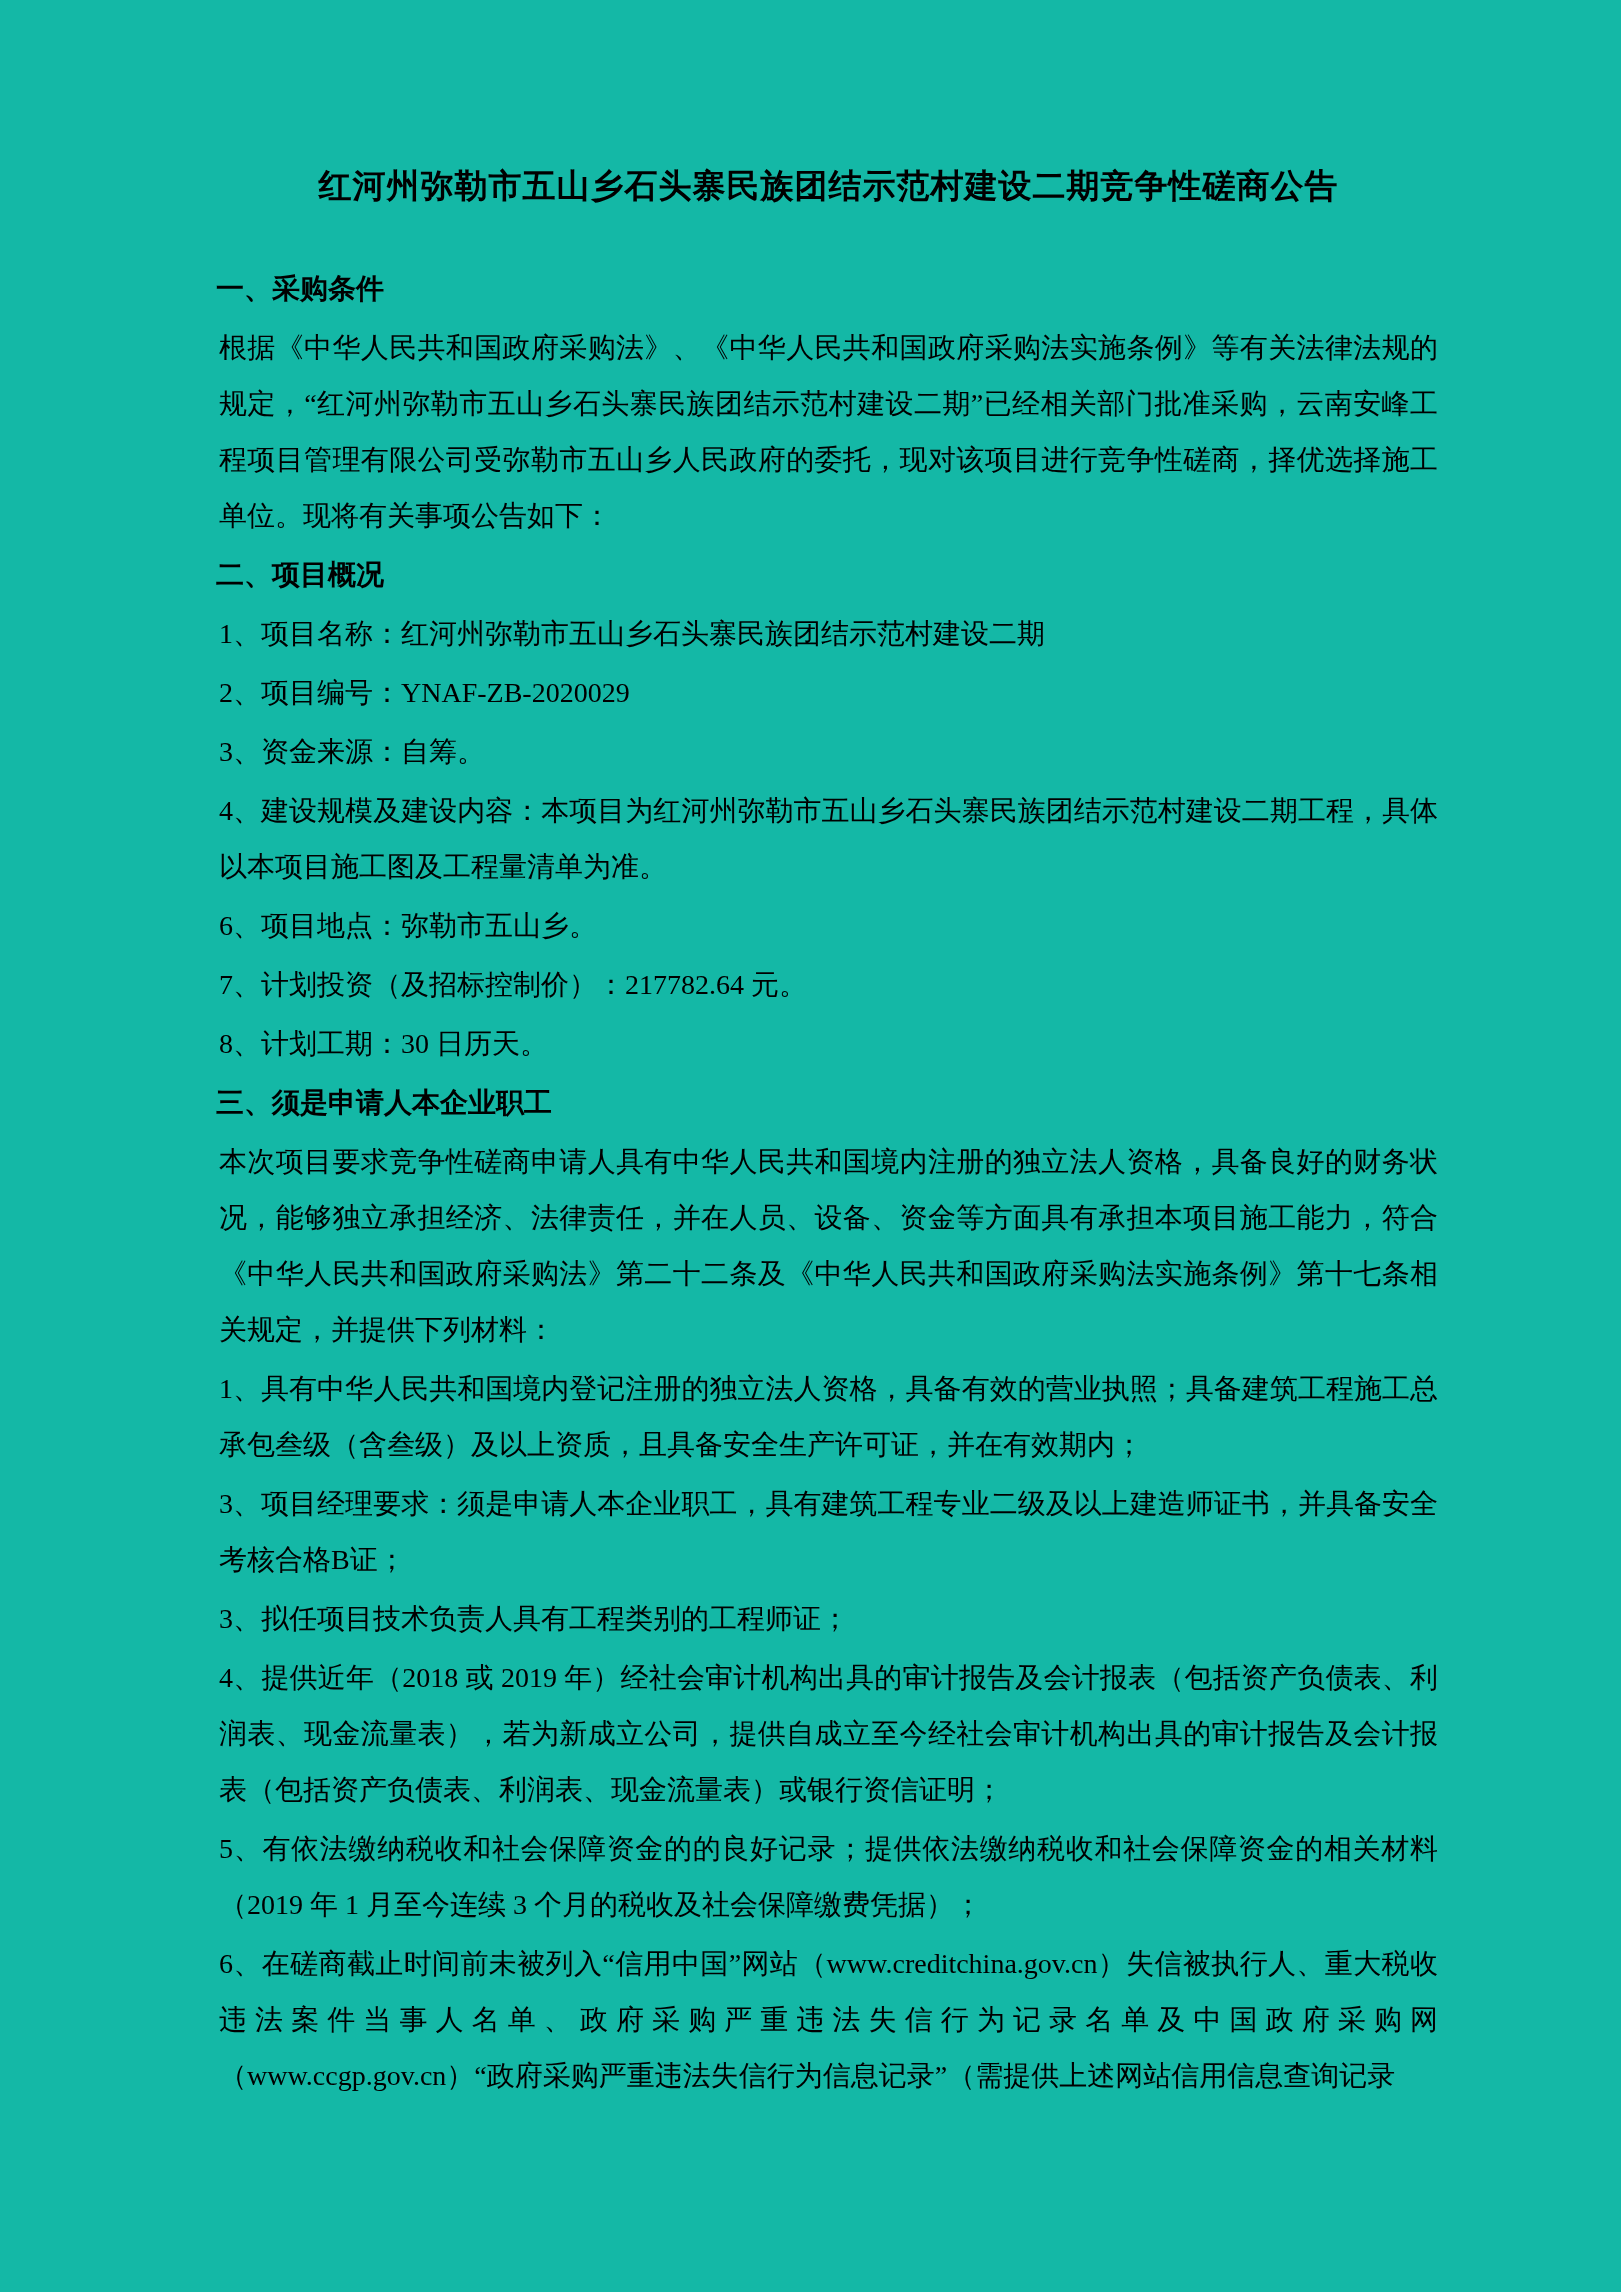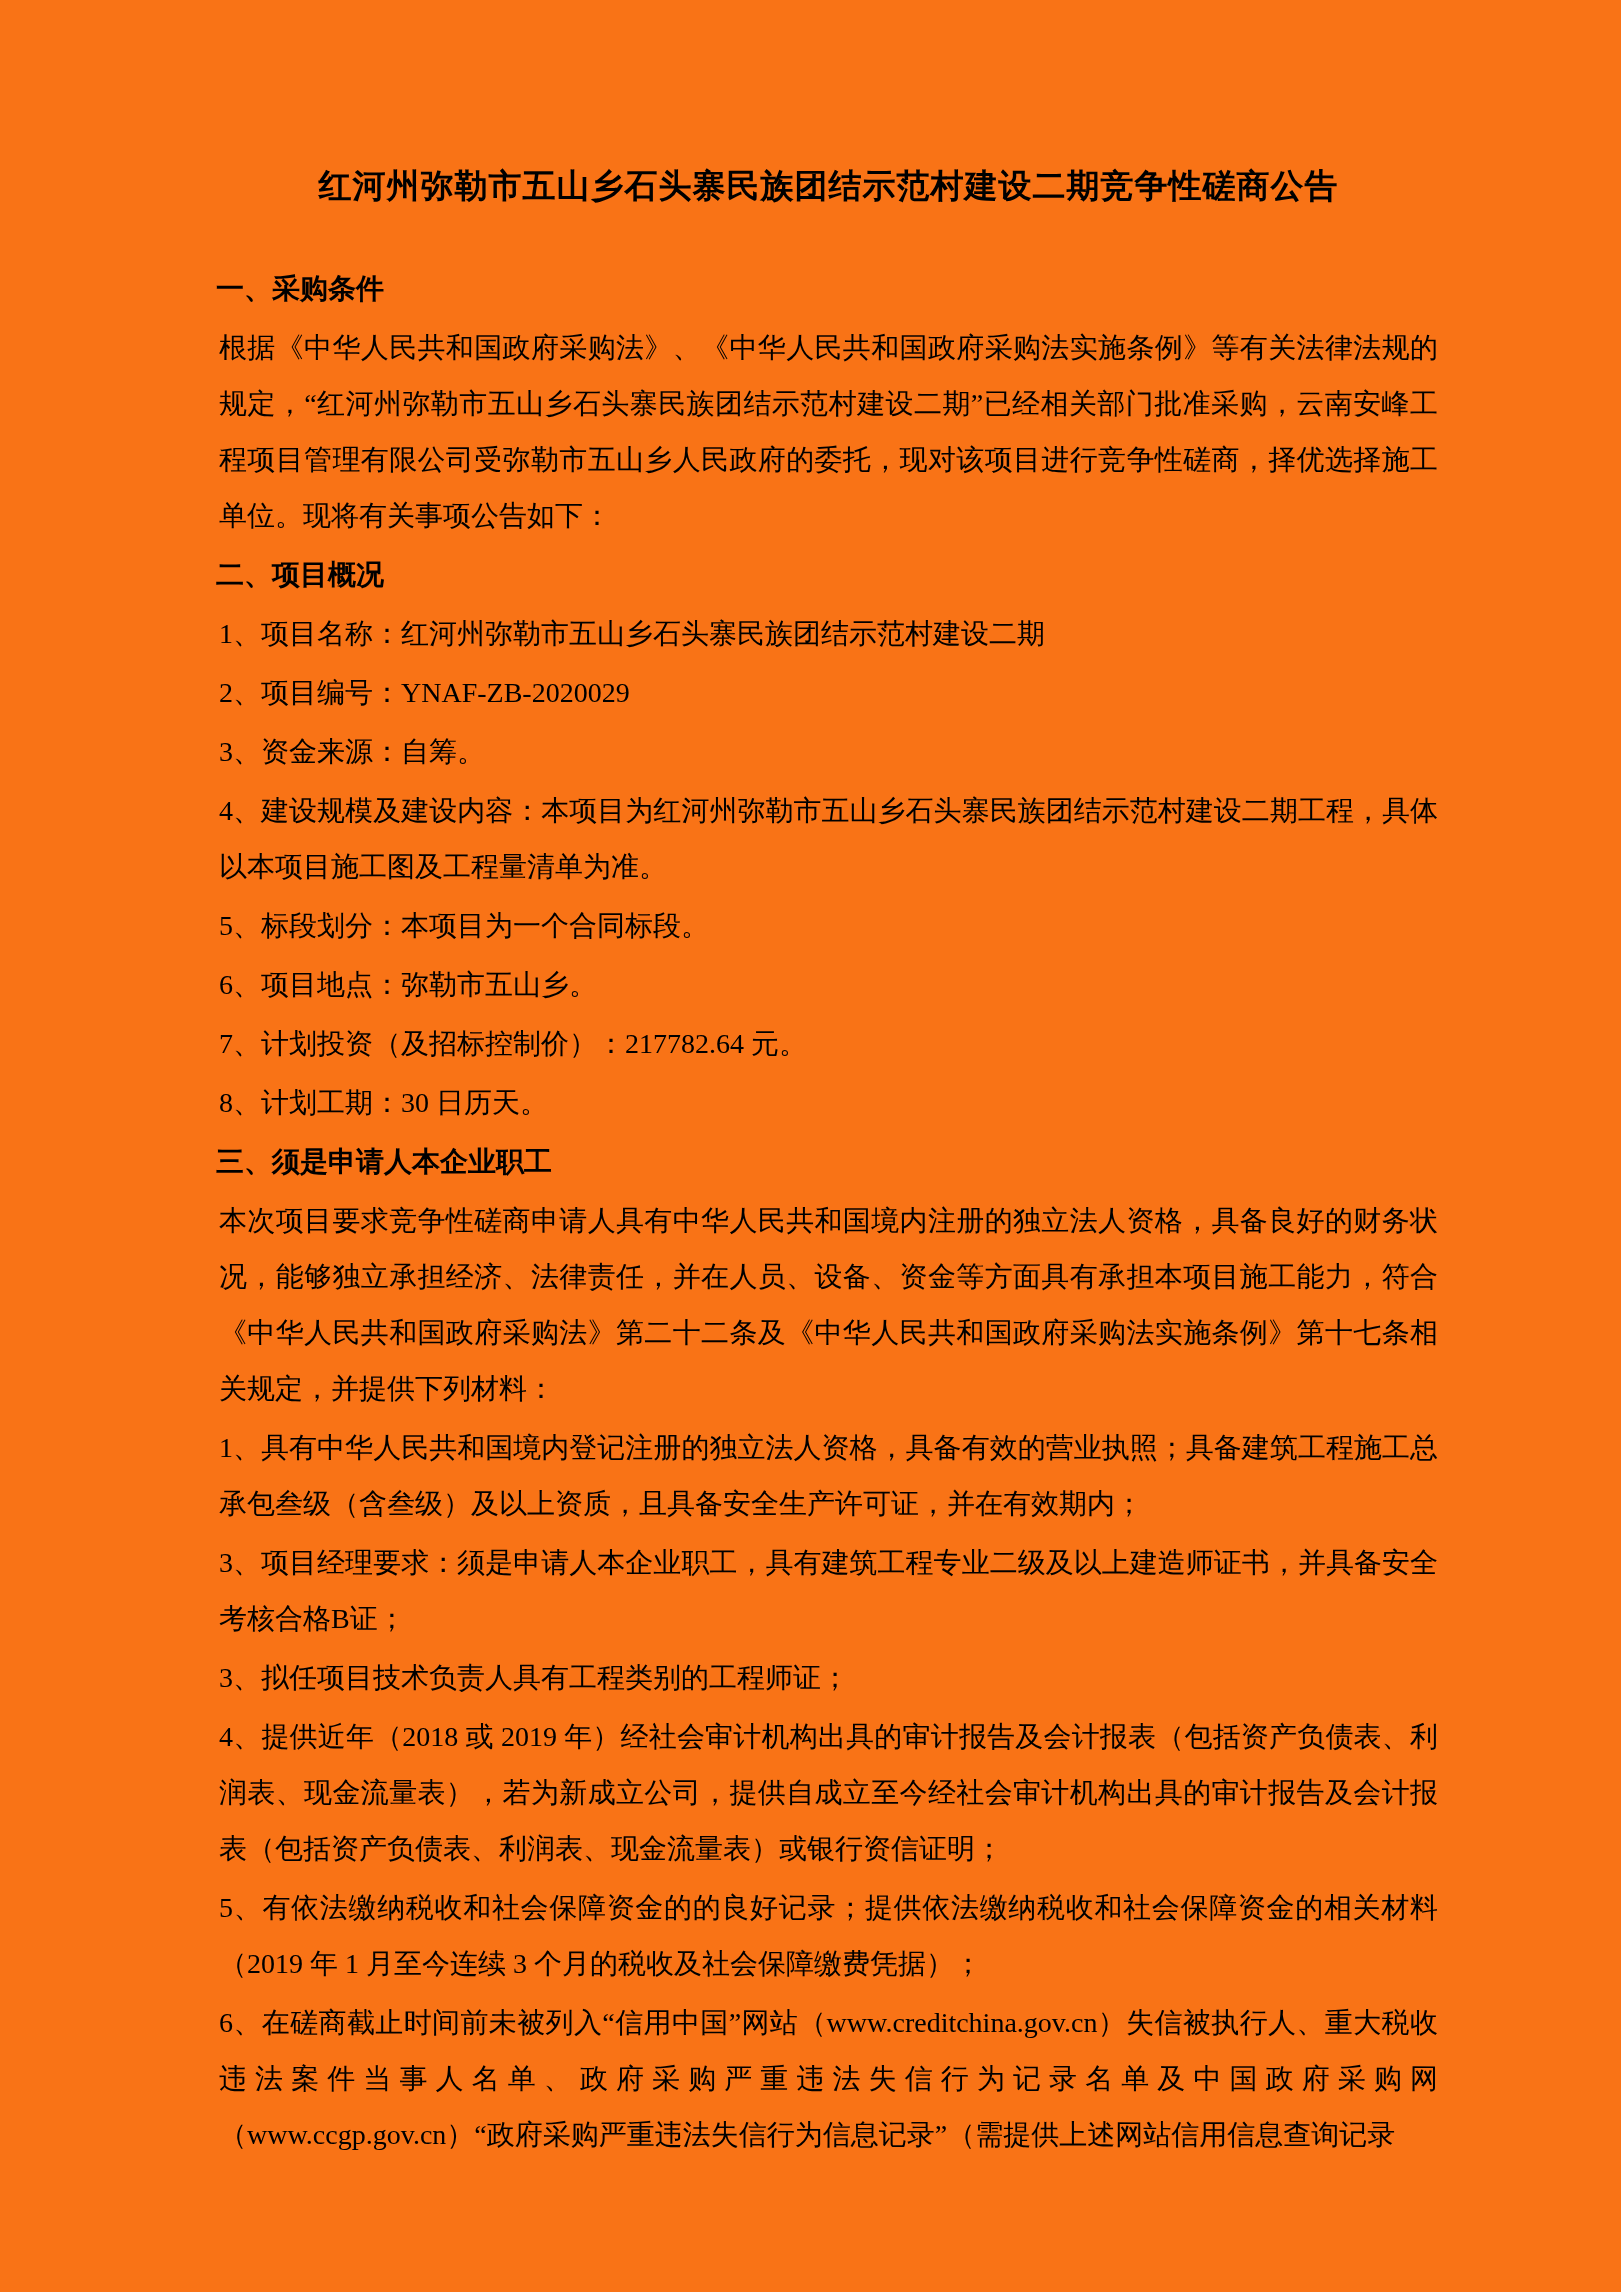--- a/index.html
+++ b/index.html
@@ -4,21 +4,21 @@
 <style>
   html, body {
     margin: 0;
     padding: 0;
     background: #ffffff;
   }
   .page {
     position: relative;
     width: 1621px;
     height: 2293px;
-    background: #f97316;
+    background: #14b8a6;
     color: #000000;
     font-family: "Liberation Serif", "DejaVu Serif", serif;
     overflow: hidden;
   }
   .content {
     position: absolute;
     left: 216px;
     top: 0;
     width: 1225px;
     padding-top: 165px;
@@ -64,21 +64,20 @@
     <div class="sec-heading">二、项目概况</div>
 
     <div class="para">1、项目名称：红河州弥勒市五山乡石头寨民族团结示范村建设二期</div>
 
     <div class="para">2、项目编号：YNAF-ZB-2020029</div>
 
     <div class="para">3、资金来源：自筹。</div>
 
     <div class="para">4、建设规模及建设内容：本项目为红河州弥勒市五山乡石头寨民族团结示范村建设二期工程，具体以本项目施工图及工程量清单为准。</div>
 
-    <div class="para">5、标段划分：本项目为一个合同标段。</div>
 
     <div class="para">6、项目地点：弥勒市五山乡。</div>
 
     <div class="para">7、计划投资（及招标控制价）：217782.64 元。</div>
 
     <div class="para">8、计划工期：30 日历天。</div>
 
 
     <div class="sec-heading">三、须是申请人本企业职工</div>
 

